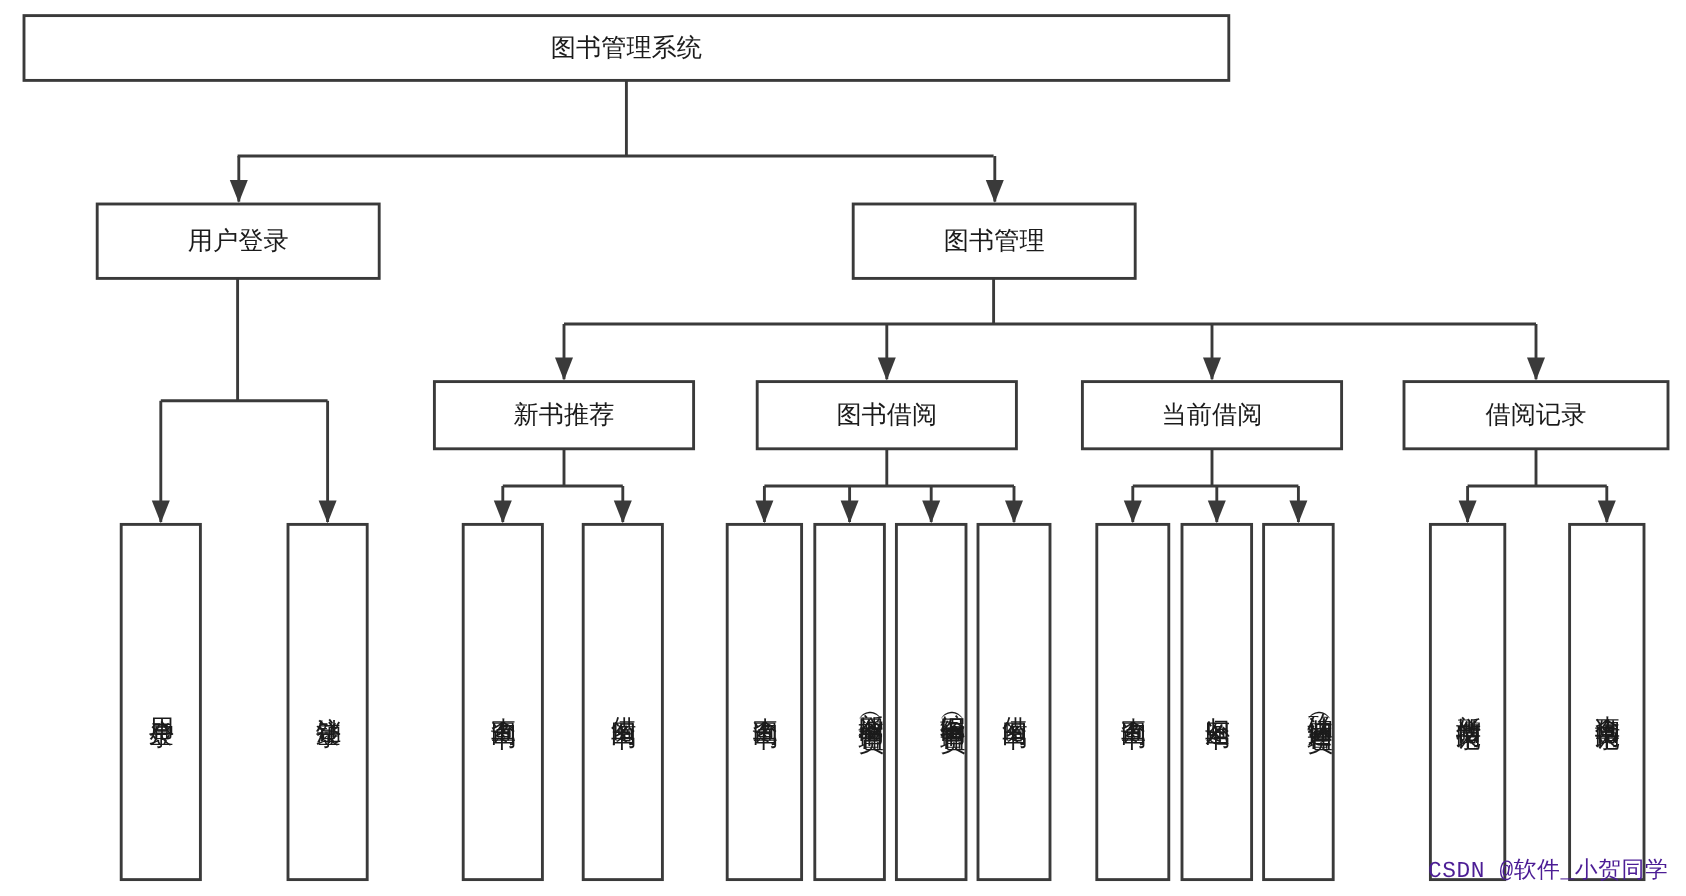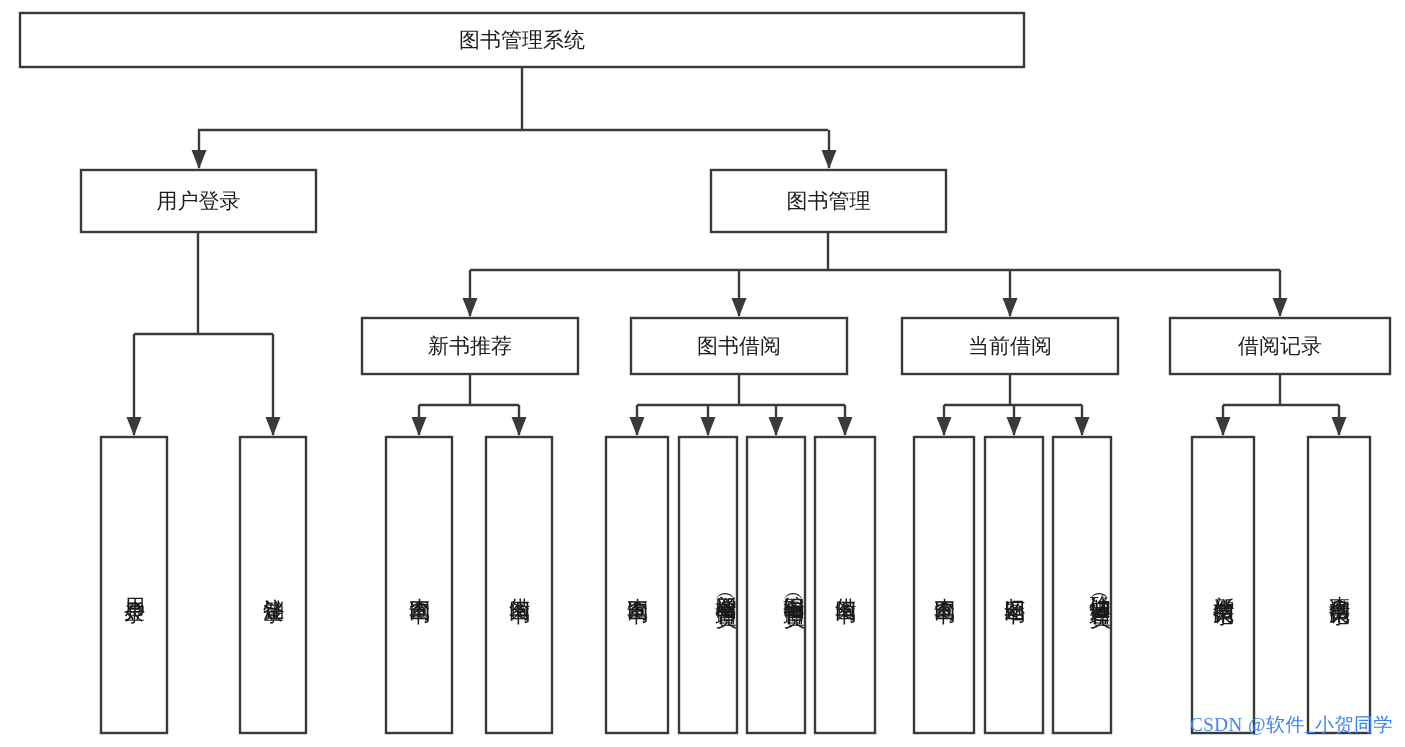--- a/index.html
+++ b/index.html
@@ -73,23 +73,23 @@
     display: flex;
     align-items: flex-start;
     justify-content: center;
     padding-top: 4px;
     box-sizing: border-box;
   }
   .watermark {
     position: absolute;
     left: 1190px;
     top: 712px;
-    font-family: Liberation Serif, serif;
+    font-family: Liberation Mono, monospace;
     font-size: 19px;
-    color: #3b82f6;
+    color: #4c1d95;
     white-space: nowrap;
     letter-spacing: 0.5px;
     pointer-events: none;
   }
 </style>
 </head>
 <body>
 
 <div id="diagram-root">
   <svg class="diagram-canvas" viewBox="0 0 1405 747" xmlns="http://www.w3.org/2000/svg">

